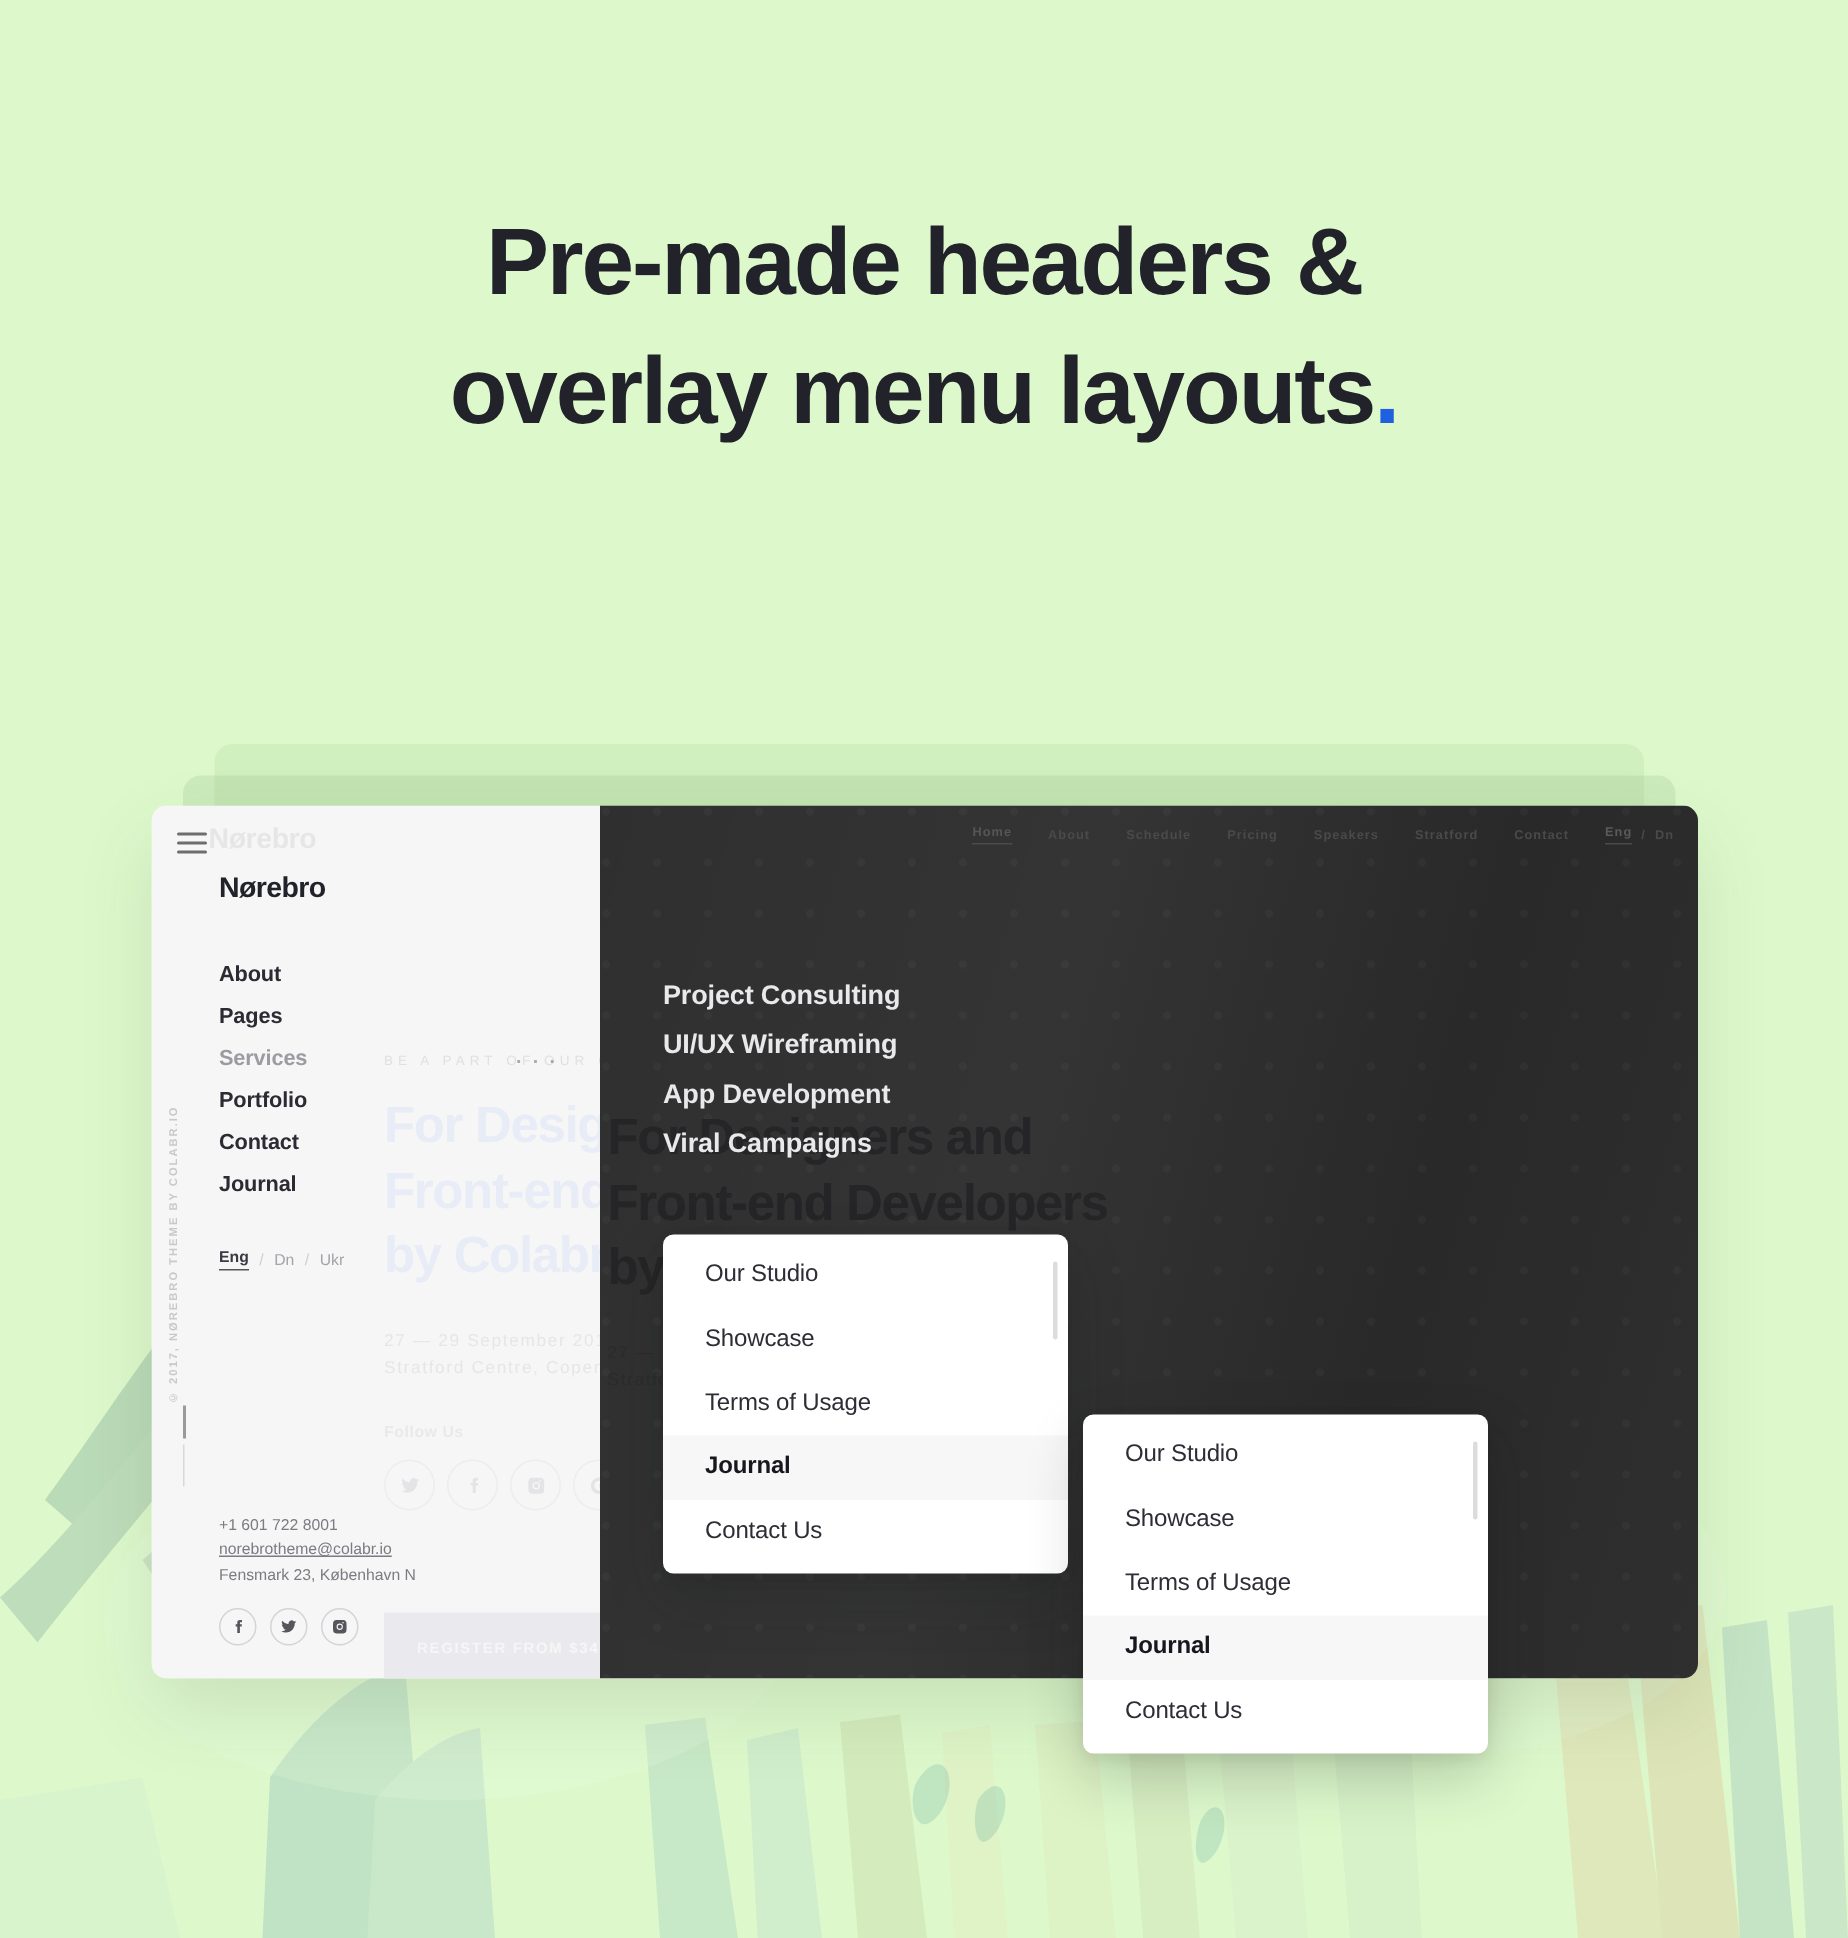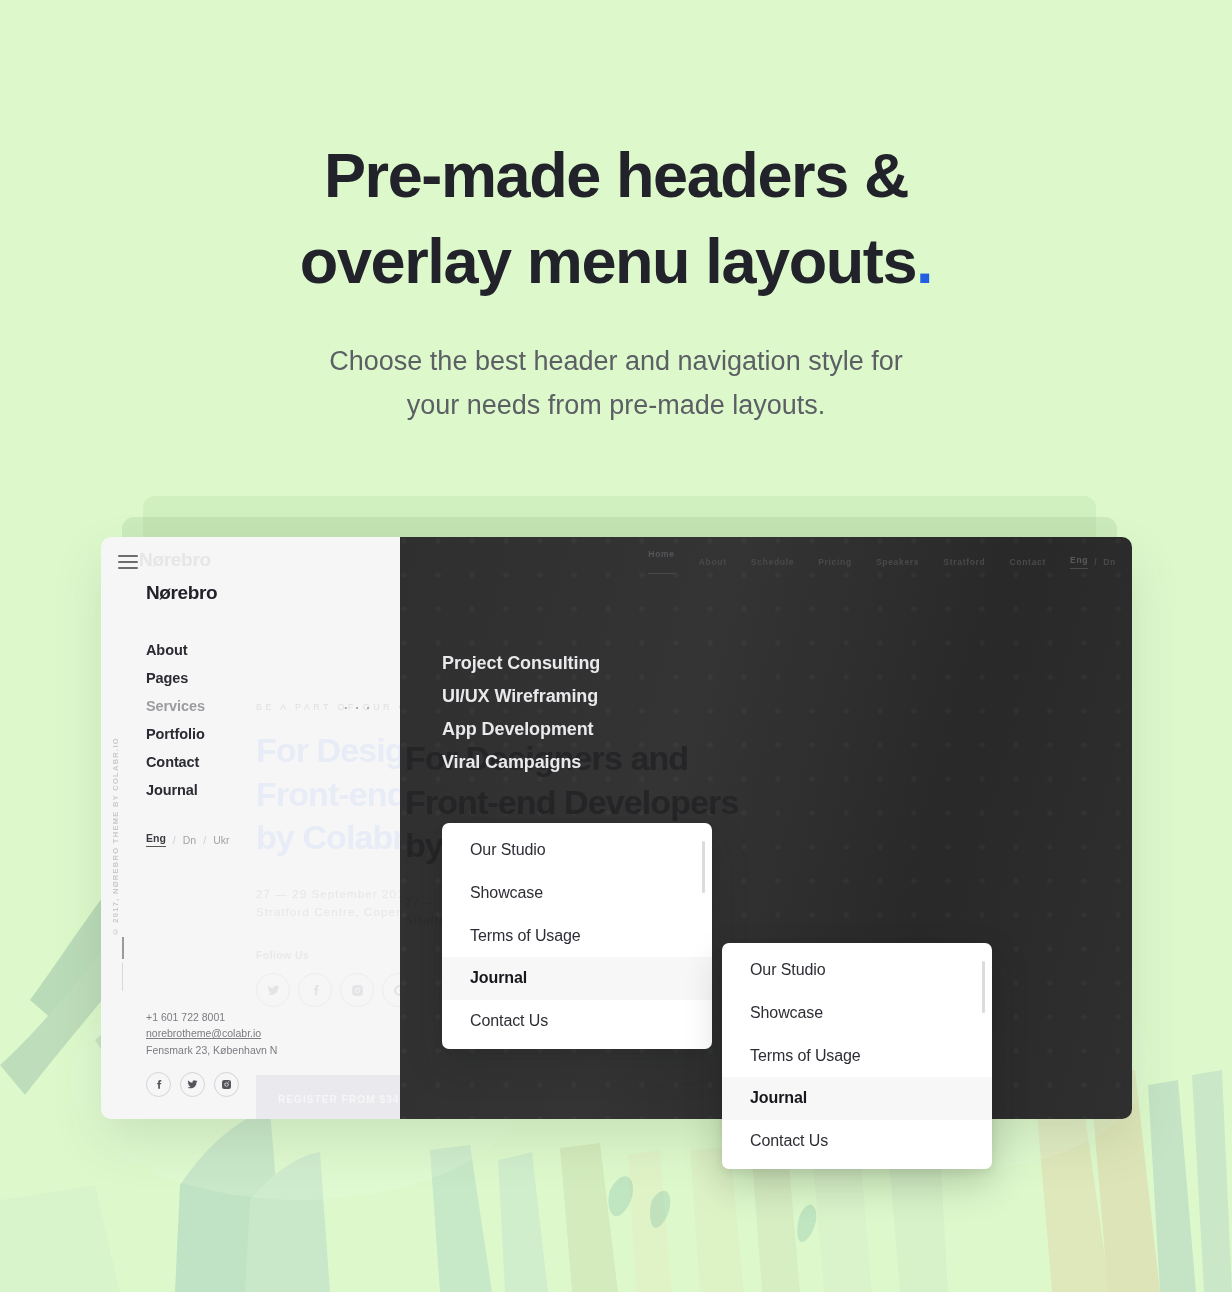--- a/index.html
+++ b/index.html
@@ -125,21 +125,21 @@
     background-image:radial-gradient(circle at 4px 4px, rgba(255,255,255,0.055) 2.6px, transparent 2.9px);
     background-size:34px 34px; }
   .right-img-tint { position:absolute; inset:0;
     background:linear-gradient(105deg, rgba(255,255,255,0.02) 0%, rgba(255,255,255,0.045) 38%, rgba(0,0,0,0.05) 70%, rgba(255,255,255,0.02) 100%); }
 
   .top-nav {
     position:absolute; left:0; top:12px; right:16px;
     display:flex; justify-content:flex-end; align-items:center; gap:24px;
     font-size:8.5px; letter-spacing:0.7px; color:#4a4a4b; font-weight:bold;
   }
-  .top-nav .nv.active { color:#56565a; border-bottom:1.2px solid #4a4a4c; padding-bottom:14px;margin-left:12px; }
+  .top-nav .nv.active { color:#56565a; border-bottom:1.2px solid #4a4a4c; padding-bottom:3px;margin-left:12px; }
   .top-nav .langs { display:flex; gap:6px; align-items:center; }
   .top-nav .langs .l1 { color:#5a5a5e; border-bottom:1.2px solid #4a4a4c; padding-bottom:3px; }
 
   .sub-list { position:absolute; left:42px; top:110px; }
   .sub-item { font-size:18px; font-weight:bold; color:#e9e9ec; padding:6px 0; letter-spacing:-0.1px; }
 
   
   .dark-ghost { position:absolute; left:5px; top:200px; width:520px; pointer-events:none; }
   .dark-ghost .dh { font-size:34px; font-weight:bold; line-height:1.28; color:#252527; letter-spacing:-0.9px; }
   .dark-ghost .dm { margin-top:25px; font-size:11.5px; letter-spacing:1.1px; color:#2c2c2e; line-height:1.6; }
@@ -206,24 +206,20 @@
       <ellipse cx="960" cy="1060" rx="190" ry="110" fill="#e8fadd"></ellipse>
     </g>
   </svg>
 </div>
 
 <div class="hero">
   <h1 class="hero-title">
     <span>Pre-made headers &amp;</span><br>
     <span>overlay menu layouts</span><span class="accent">.</span>
   </h1>
-  <p class="hero-sub">
-    <span>Choose the best header and navigation style for</span><br>
-    <span>your needs from pre-made layouts.</span>
-  </p>
 </div>
 
 <div class="stack stack-back"></div>
 <div class="stack stack-mid"></div>
 
 <div class="mockup">
 
   <div class="panel-left">
 
     <div class="hamburger">

